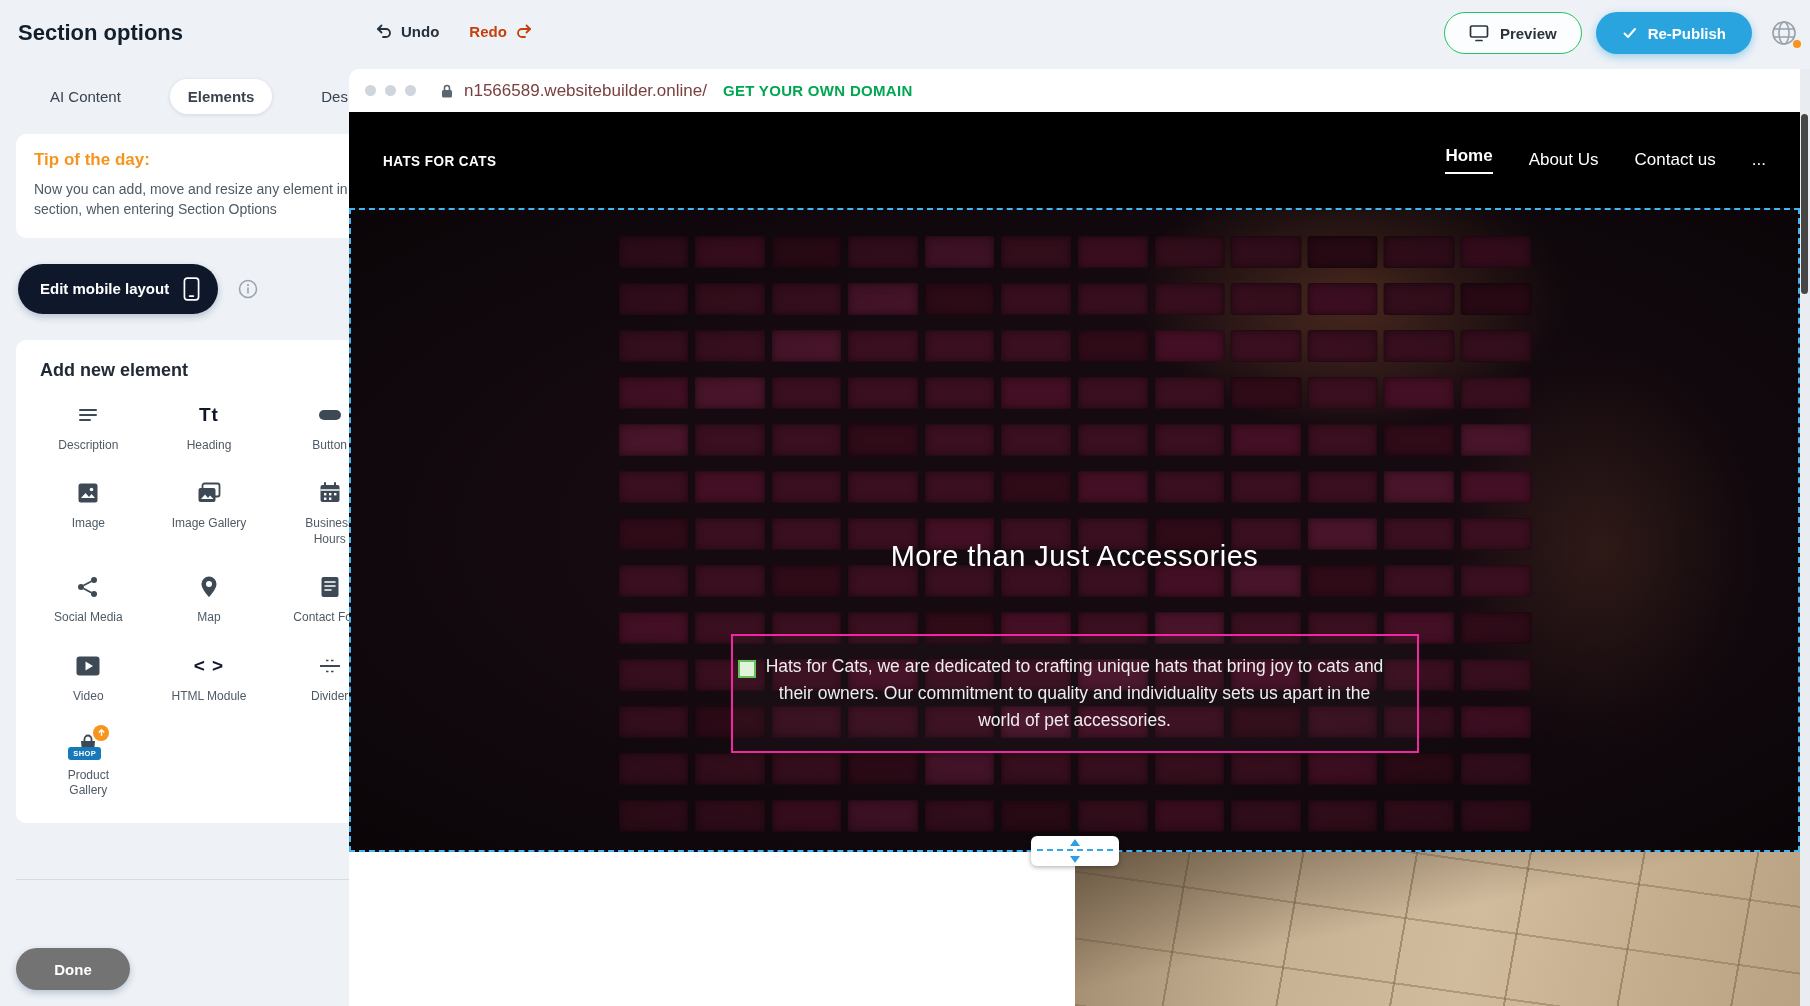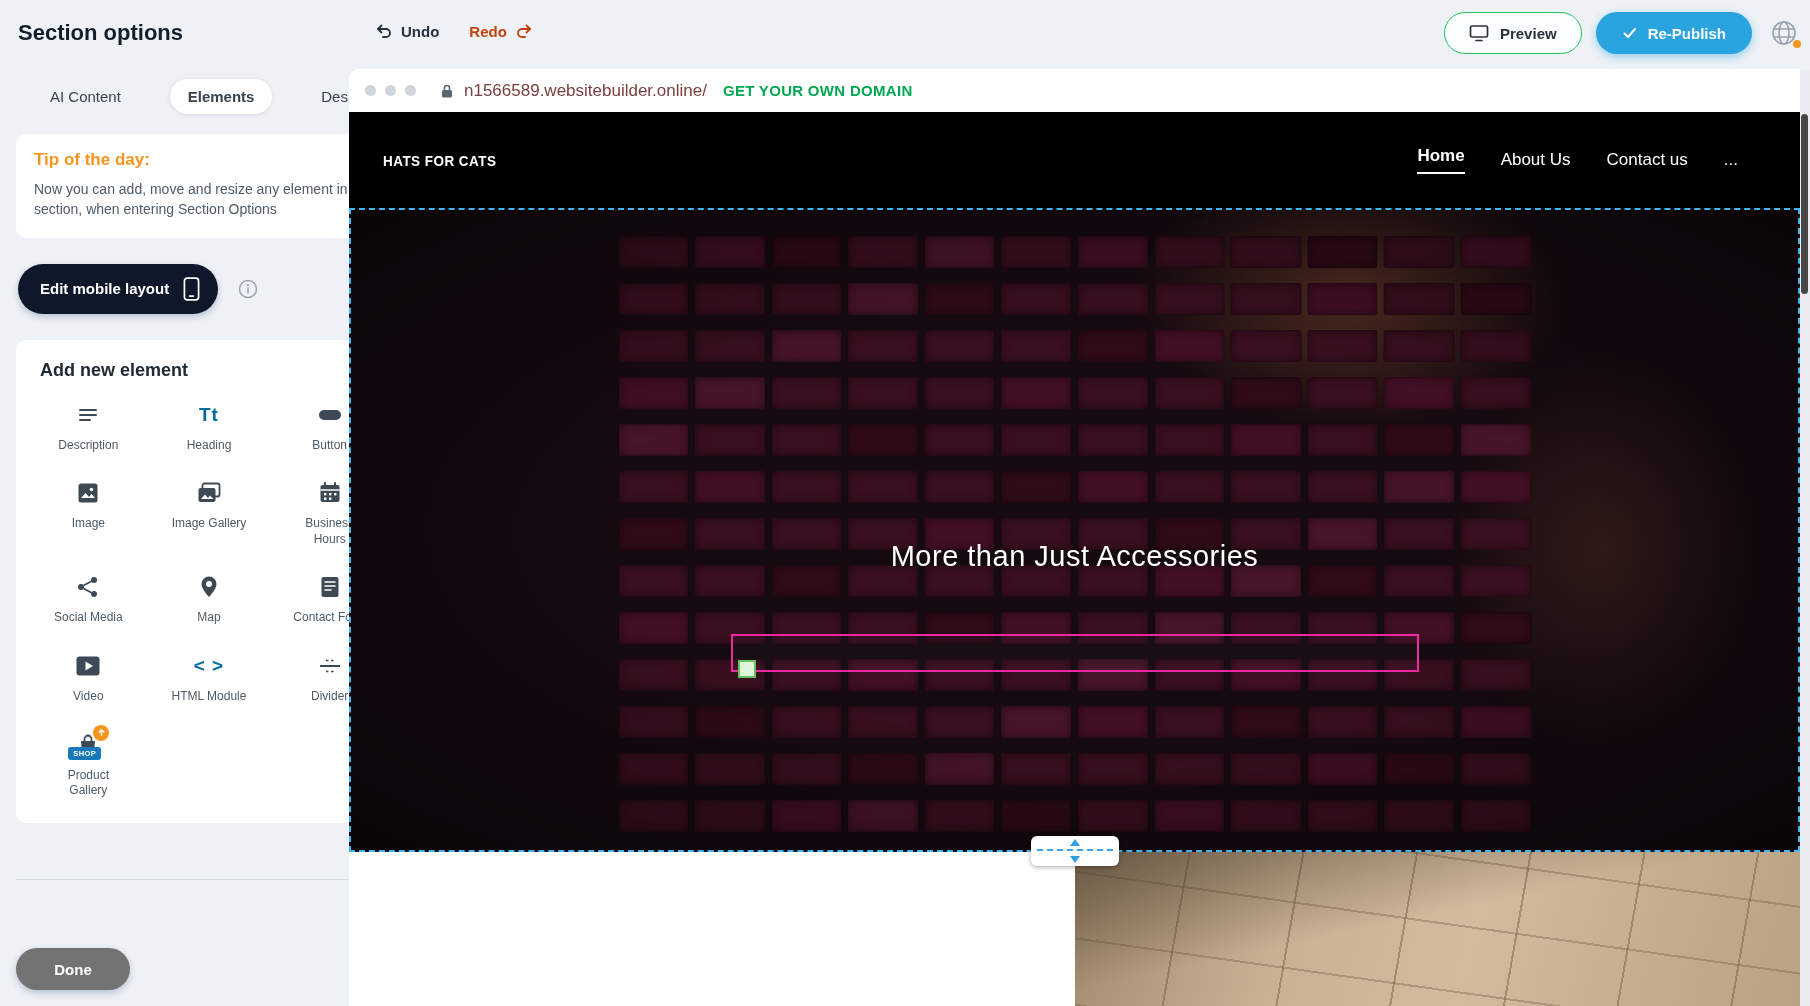--- a/index.html
+++ b/index.html
@@ -35,21 +35,21 @@
   .mobile-row { display:flex; align-items:center; gap:20px; margin:0 0 26px 2px; }
   .edit-mobile-btn { height:50px; border-radius:25px; background:#0f172a; color:#fff; border:none; cursor:pointer;
                      display:flex; align-items:center; gap:14px; padding:0 18px 0 22px; font-size:15px; font-weight:700;
                      box-shadow:0 3px 7px rgba(20,60,100,.25); }
   .info-btn { cursor:pointer; }
   .add-card { padding:18px 12px 24px; }
   .add-title { font-size:18px; font-weight:700; color:#202a34; margin:2px 0 20px 12px; }
   .el-grid { display:grid; grid-template-columns:repeat(3,1fr); row-gap:26px; }
   .el-item { display:flex; flex-direction:column; align-items:center; gap:9px; cursor:pointer; }
   .el-icon { height:28px; display:flex; align-items:center; justify-content:center; color:#3e4956; }
-  .glyph-icon { font-size:19px; font-weight:700; color:#0369a1; letter-spacing:1px; }
+  .glyph-icon { font-size:19px; font-weight:700; color:#0f172a; letter-spacing:1px; }
   .el-label { font-size:12px; color:#4e5a66; text-align:center; line-height:1.3; max-width:76px; }
   .pg-wrap { position:relative; display:inline-block; }
   .pg-shop { position:absolute; left:-8px; bottom:-3px; background:#1779b9; color:#fff; font-size:7.5px; font-weight:700;
              padding:2px 5px; border-radius:3px; letter-spacing:.4px; }
   .pg-badge { position:absolute; top:-8px; right:-9px; width:16px; height:16px; border-radius:50%; background:#f7941e;
               display:flex; align-items:center; justify-content:center; }
   .sidebar-divider { margin-top:auto; border-top:1px solid #d6dce3; margin-bottom:20px; }
   .done-btn { width:114px; height:42px; border-radius:21px; background:#737373; color:#fff; border:none; cursor:pointer;
               font-size:15px; font-weight:700; display:flex; align-items:center; justify-content:center;
               box-shadow:0 3px 7px rgba(20,60,100,.25); font-family:inherit;margin-top:48px; }
@@ -58,21 +58,21 @@
   .canvas { position:absolute; left:349px; top:69px; width:1451px; bottom:0; background:#fff; border-top-left-radius:10px; overflow:hidden; }
   .browser-bar { height:43px; background:#fff; display:flex; align-items:center; padding:0 16px; border-top-left-radius:10px; }
   .win-dots { display:flex; gap:9px; margin-right:24px; }
   .win-dot { width:11px; height:11px; border-radius:50%; background:#cfd5dc; }
   .lock-icon { margin-right:10px; }
   .url-text { font-size:17px; color:#7a4040; }
   .domain-link { font-size:15px; color:#00a651; font-weight:700; margin-left:16px; letter-spacing:.3px; cursor:pointer; }
 
   .site-header { height:96px; background:#000000; display:flex; align-items:center; padding:0 34px; }
   .logo { color:#fff; font-size:15px; font-weight:700; letter-spacing:.5px; transform:scaleX(.9); transform-origin:left center; white-space:nowrap; }
-  .site-nav { margin-left:auto; display:flex; align-items:center; gap:36px; margin-right:28px; }
+  .site-nav { margin-left:auto; display:flex; align-items:center; gap:36px; }
   .nav-item { color:#fff; font-size:17px; cursor:pointer; }
   .nav-item.active { border-bottom:2px solid #fff; padding-bottom:6px; font-weight:600; }
 
   .hero { position:relative; height:644px; background:#150a10; border:2px dashed #40b7f2; }
   .hero-bg { position:absolute; inset:0; overflow:hidden; }
   .tile-grid { position:absolute; left:50%; transform:translateX(-50%); top:26px; width:913px;
                display:grid; grid-template-columns:repeat(12,1fr); column-gap:6px; row-gap:15px; grid-auto-rows:32px; }
   .tile { background:#3a0f1f; border-radius:3px; border:1px solid rgba(0,0,0,.35); box-shadow:inset 0 0 8px rgba(0,0,0,.45); }
   .tile.t-a { background:#430f24; } .tile.t-b { background:#2f0b18; } .tile.t-c { background:#48142a; }
   .glow-a { position:absolute; top:-50px; right:230px; width:430px; height:270px;
@@ -540,20 +540,21 @@
           <div class="tile"></div>
         </div>
       <div class="hero-vignette"></div>
     </div>
 
 
     <div class="hero-sub">More than Just Accessories</div>
 
     <div class="hero-para-box">
       <span class="green-handle"></span>
+      <div class="hero-para">Hats for Cats, we are dedicated to crafting unique hats that bring joy to cats and their owners. Our commitment to quality and individuality sets us apart in the world of pet accessories.</div>
     </div>
 
     <div class="resize-handle">
       <span class="rh-arrow up"></span>
       <span class="rh-line"></span>
       <span class="rh-arrow down"></span>
     </div>
   </section>
 
   <div class="below">

